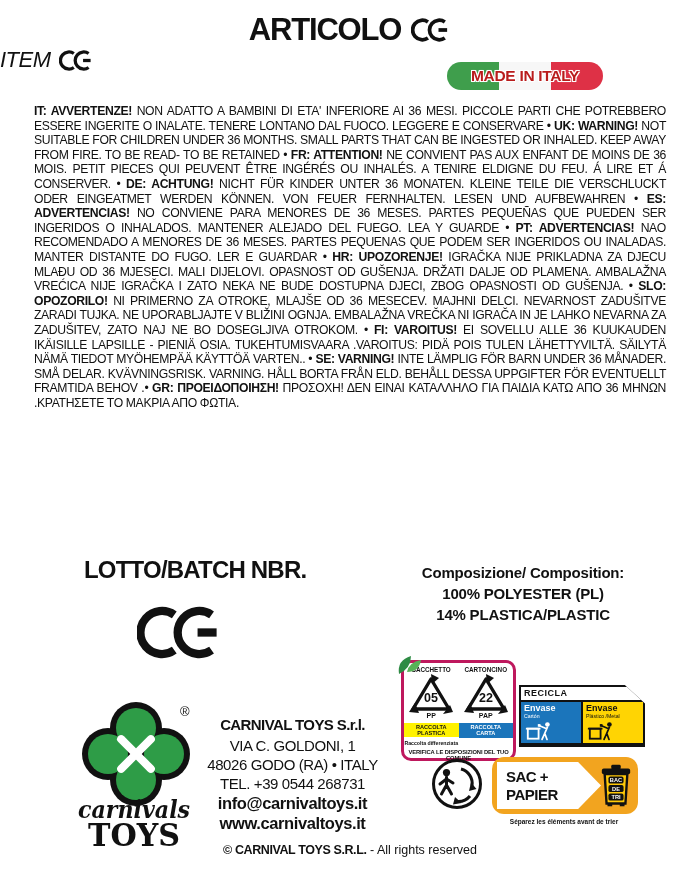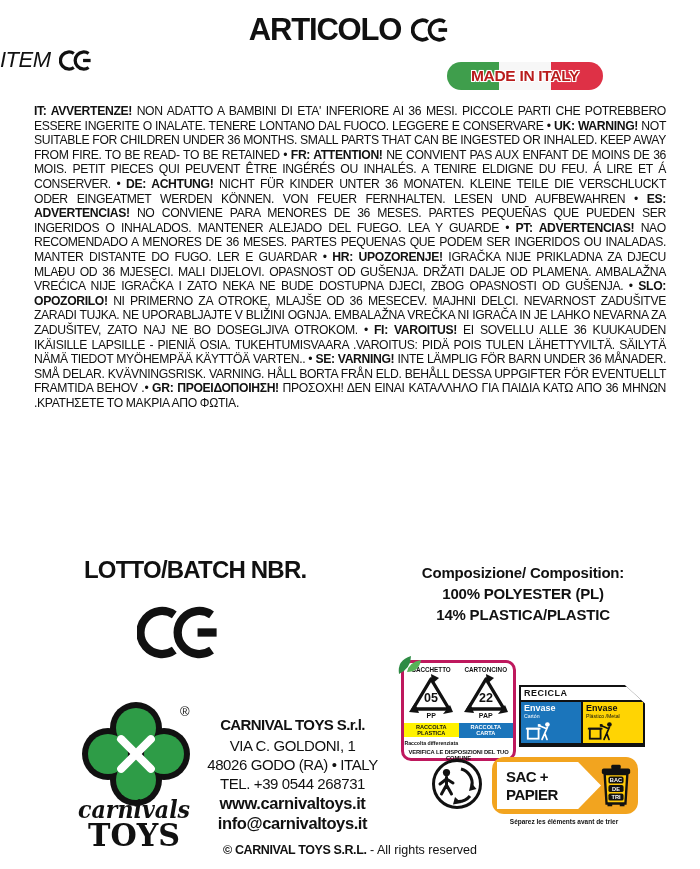--- a/index.html
+++ b/index.html
@@ -263,22 +263,22 @@
       <text x="2" y="118" font-size="25" font-weight="bold" font-style="italic" font-family="DejaVu Serif, serif" fill="#111" textLength="112" lengthAdjust="spacingAndGlyphs">carnivals</text>
       <text x="12" y="146" font-size="31" font-weight="bold" font-family="DejaVu Serif, serif" fill="#111" textLength="92" lengthAdjust="spacingAndGlyphs">TOYS</text>
     </svg>
   </div>
 
   <div class="addr">
     <div class="addr-name">CARNIVAL TOYS S.r.l.</div>
     <div class="addr-line">VIA C. GOLDONI, 1</div>
     <div class="addr-line">48026 GODO (RA) • ITALY</div>
     <div class="addr-line">TEL. +39 0544 268731</div>
+    <div class="addr-web">info@carnivaltoys.it</div>
     <div class="addr-web">www.carnivaltoys.it</div>
-    <div class="addr-web">info@carnivaltoys.it</div>
   </div>
 
   <div class="footer">
     <b>© CARNIVAL TOYS S.R.L.</b>
     <span>- All rights reserved</span>
   </div>
 
 </div>
 
 </body></html>

